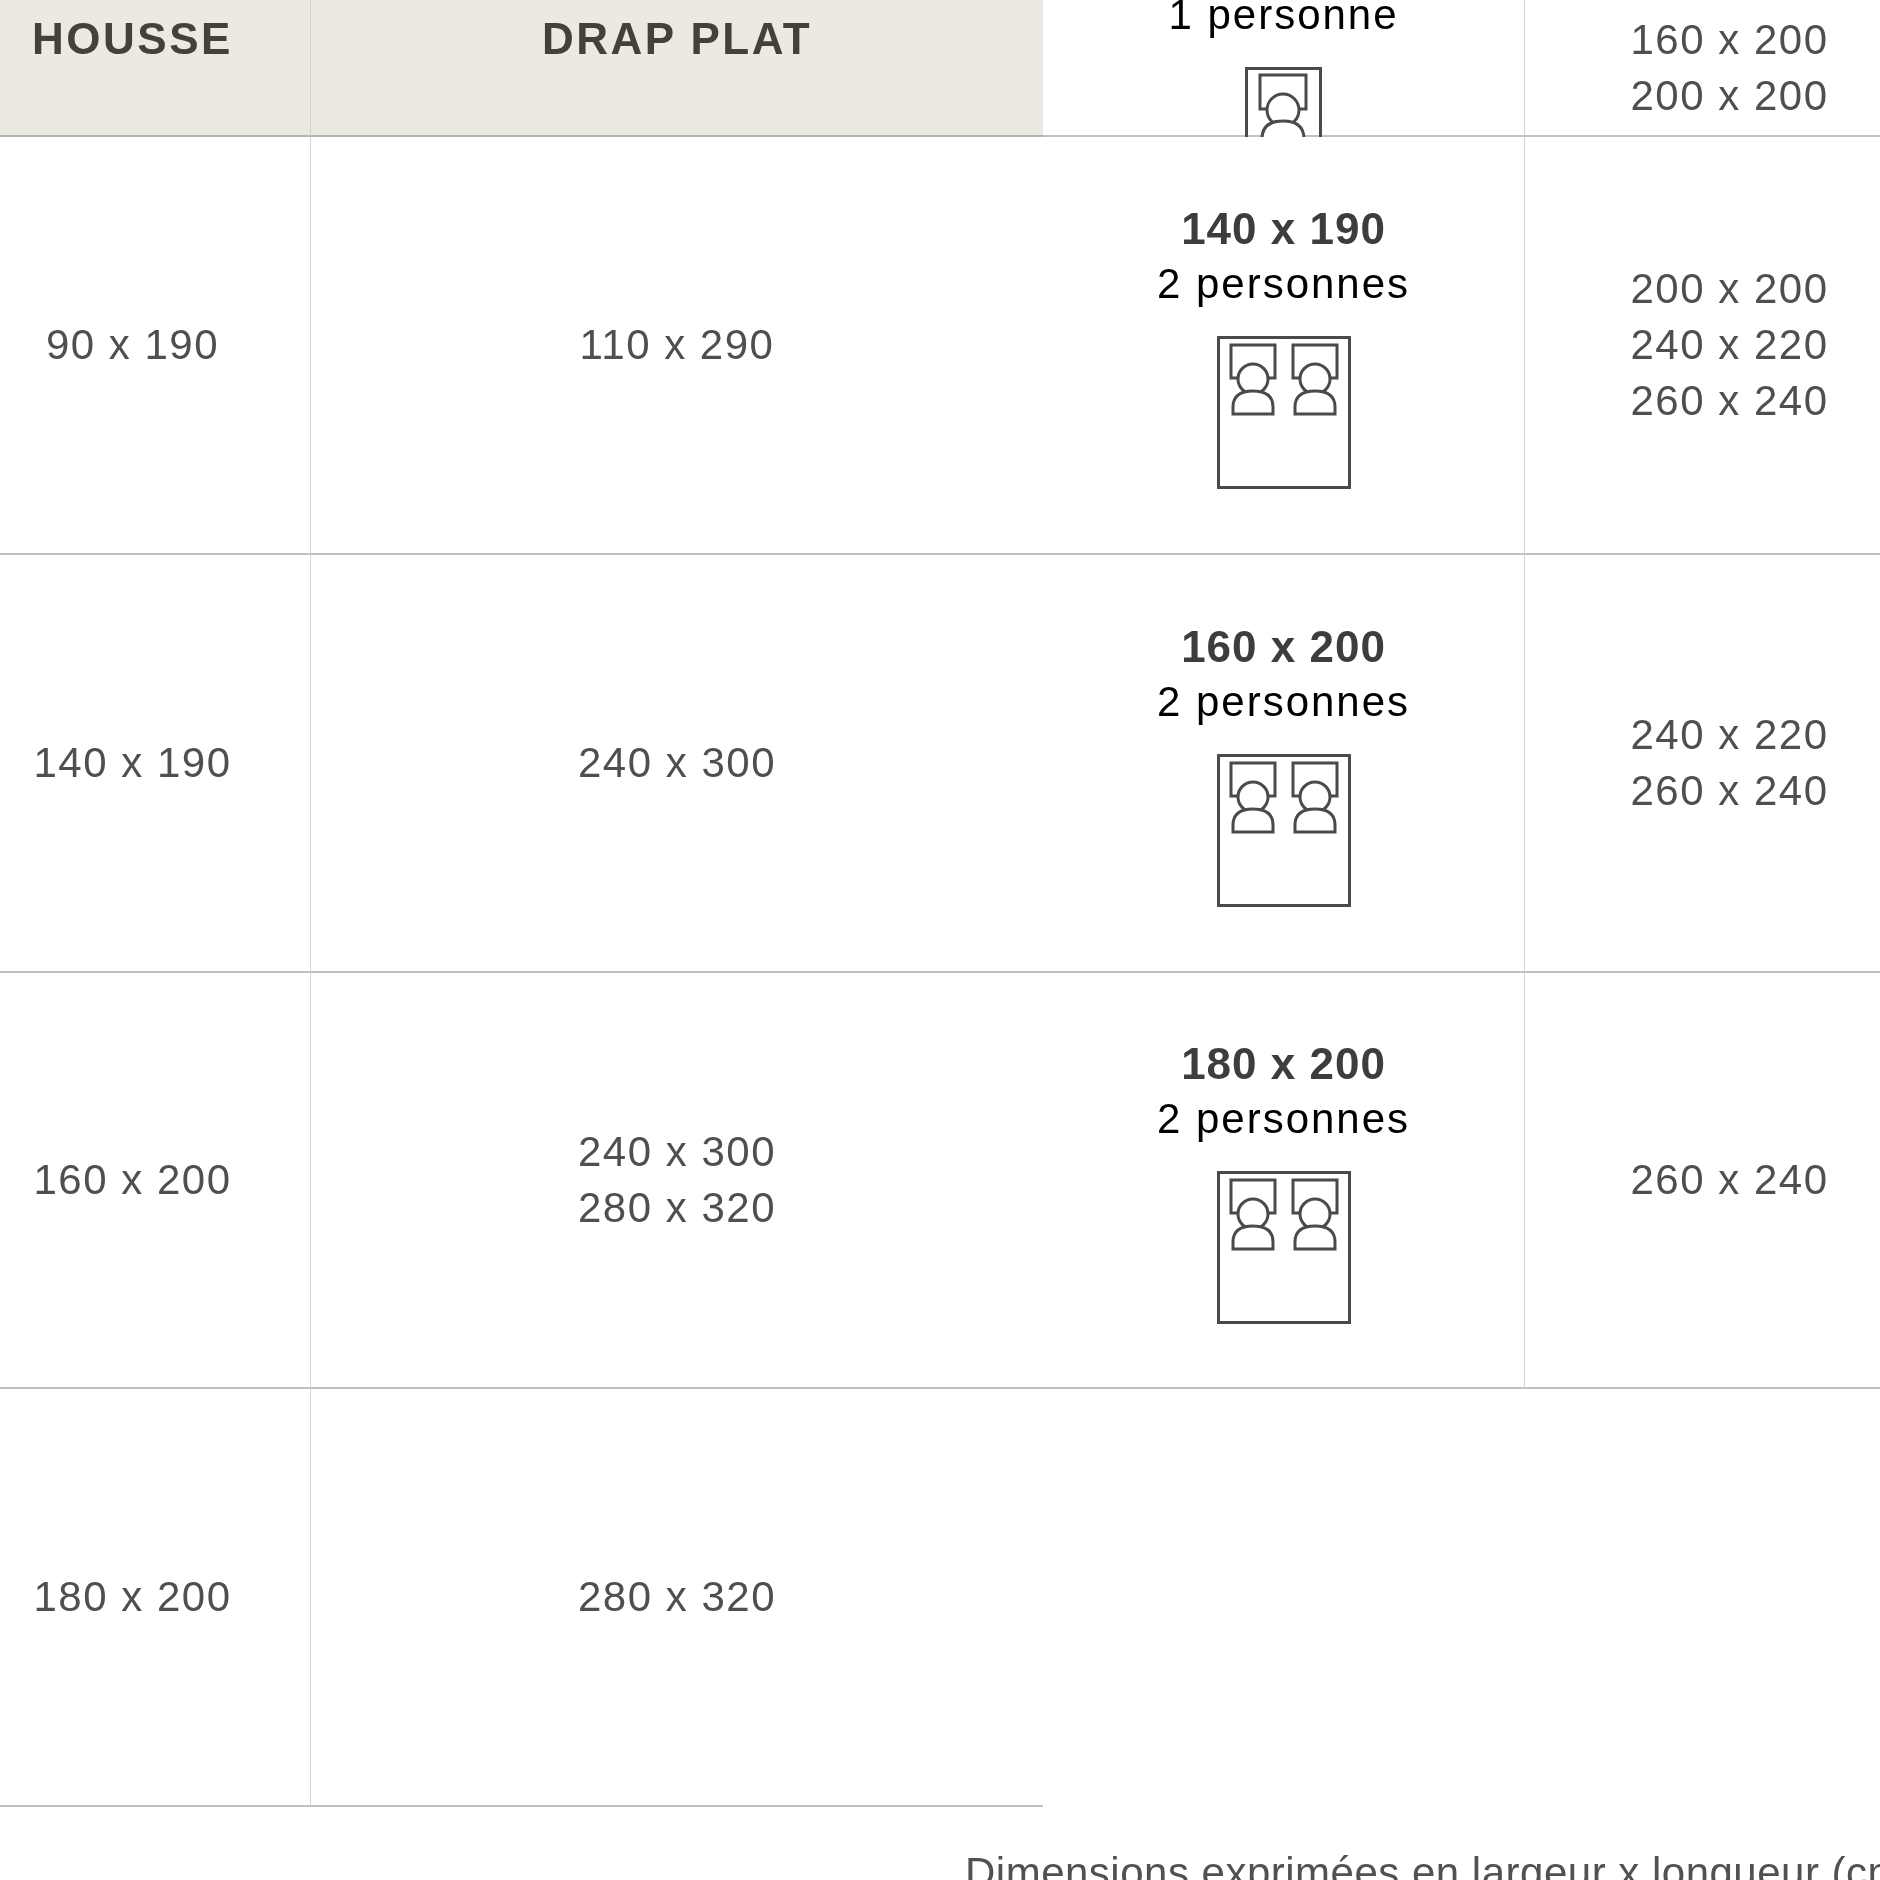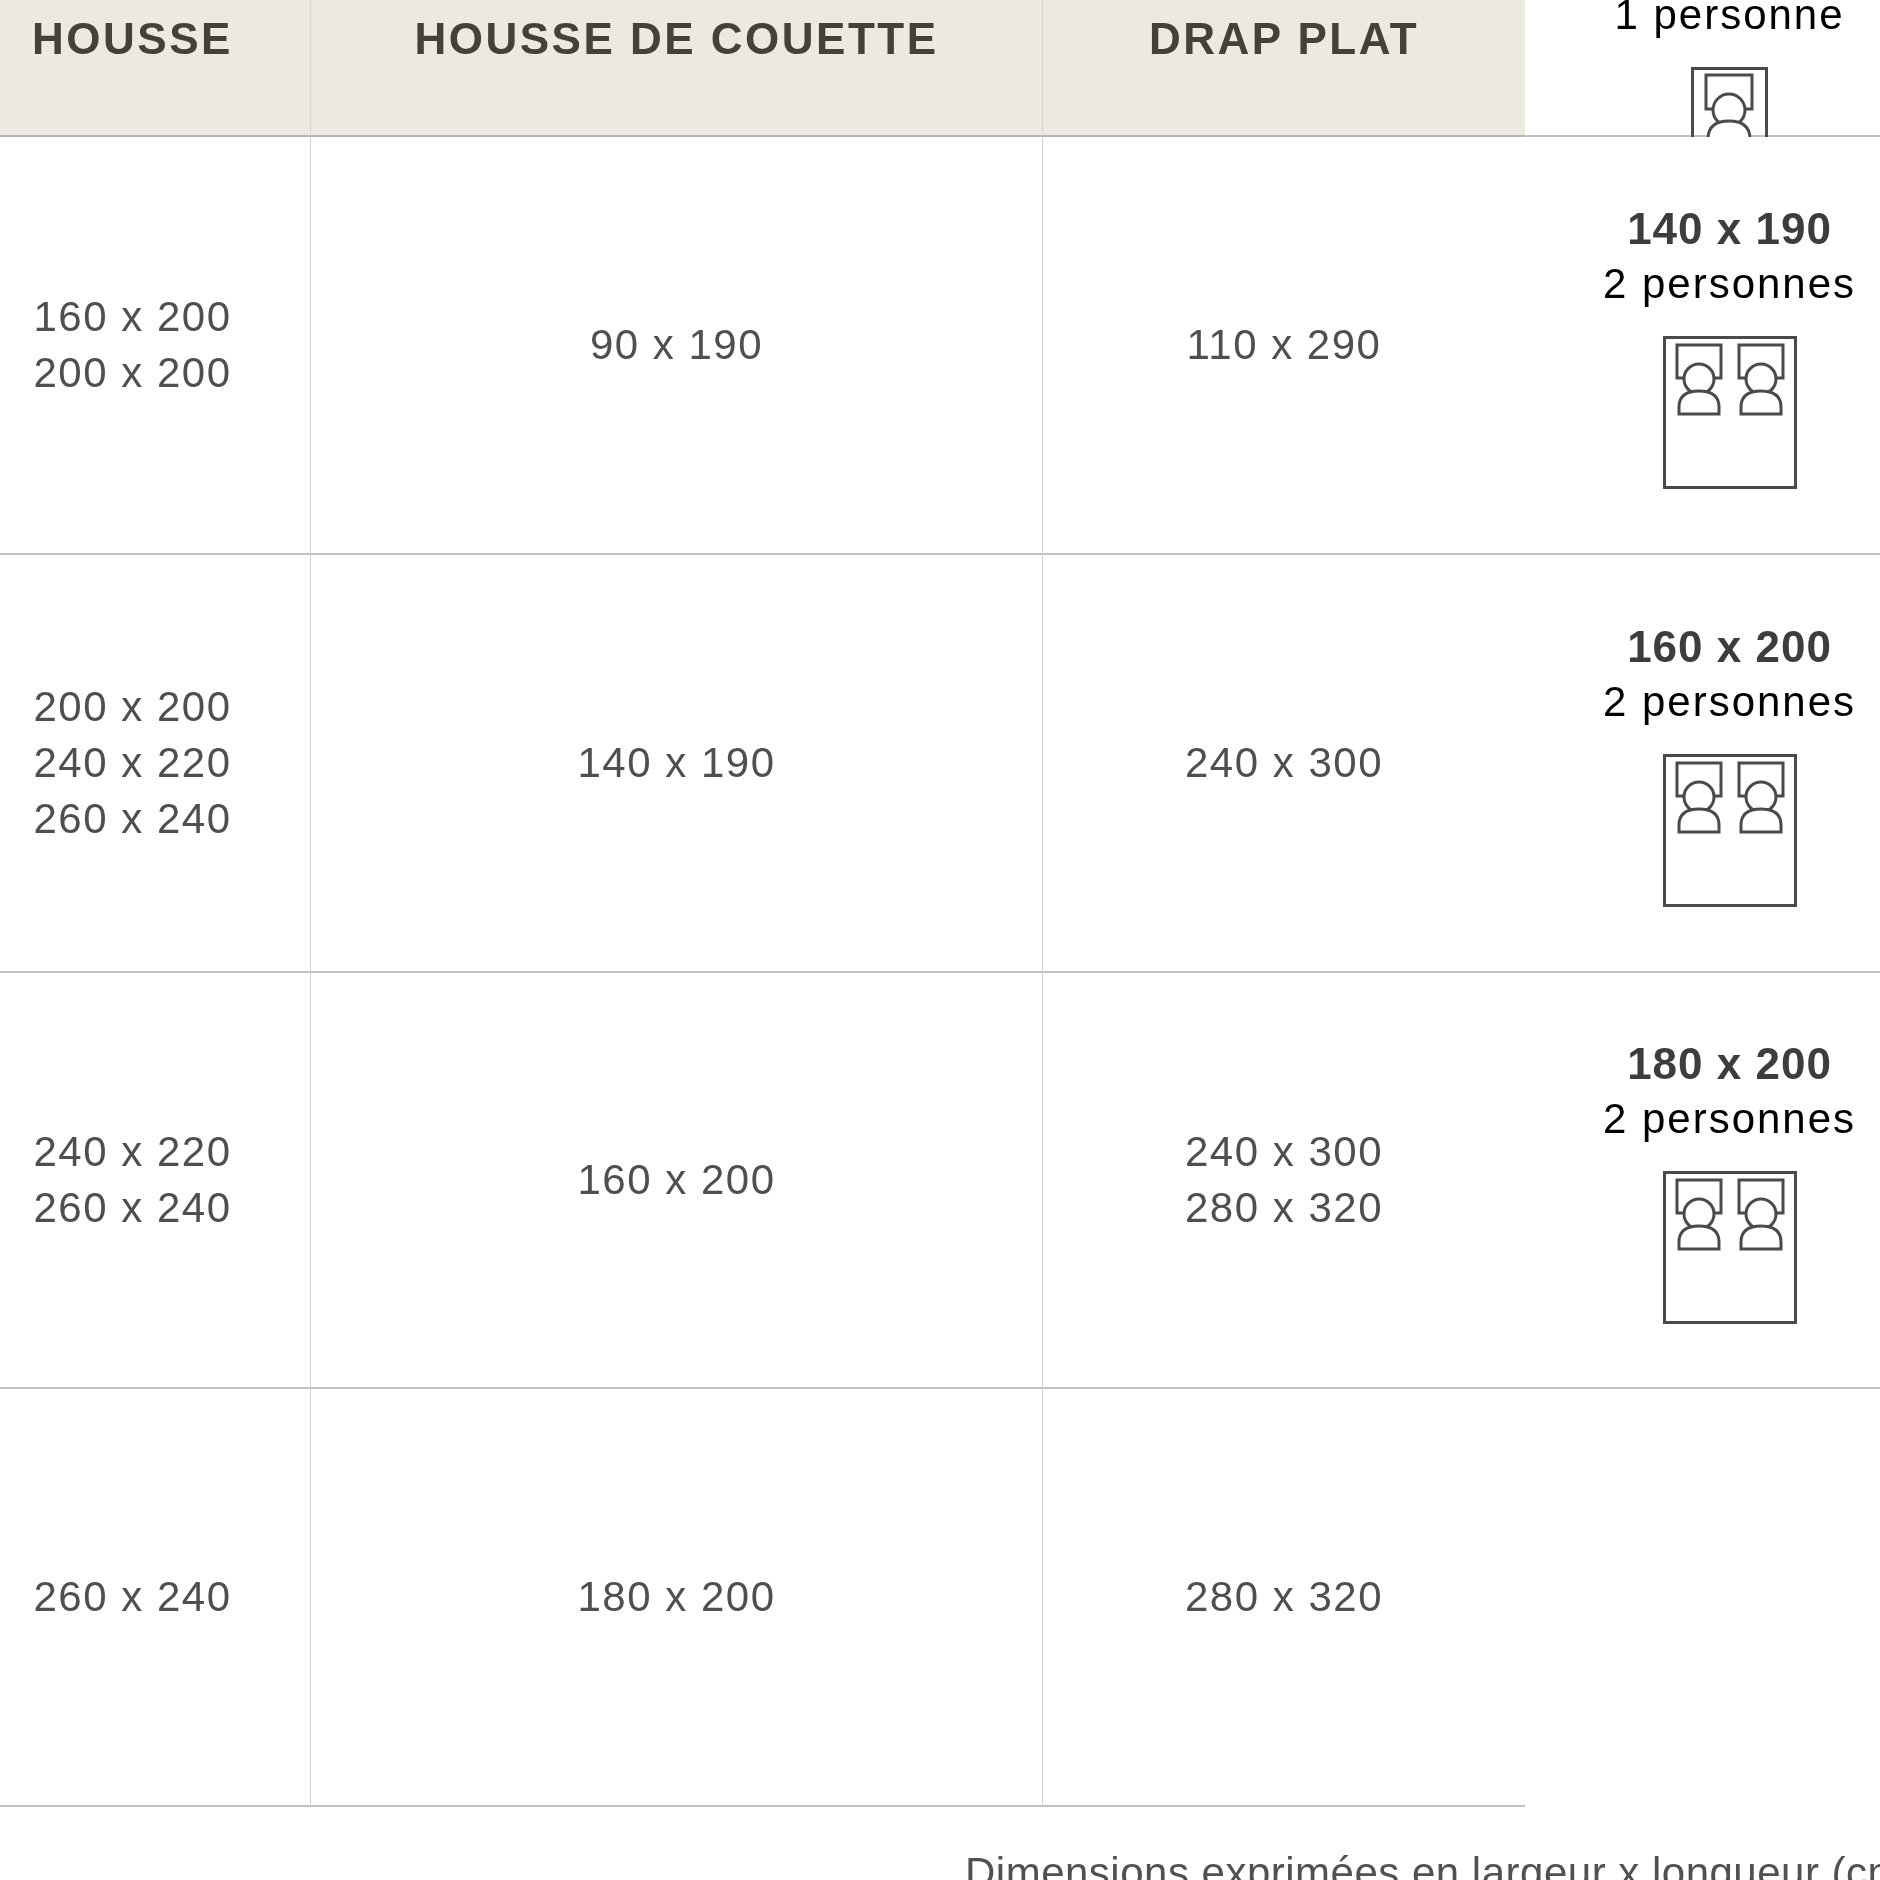--- a/index.html
+++ b/index.html
@@ -61,23 +61,20 @@
     white-space:nowrap;
   }
 </style>
 </head>
 <body>
 
 <div class="grid">
 
   <div class="cell th vline">
     <span>HOUSSE</span>
-  </div>
-  <div class="cell th vline">
-    <span>HOUSSE DE COUETTE</span>
   </div>
   <div class="cell th">
     <span>DRAP PLAT</span>
   </div>
 
   <div class="cell vline mat-cell">
     <div class="size-label">90 x 190</div>
     <div class="persons-label">1 personne</div>
     <span class="bed-icon">
       <svg width="77" height="136" viewBox="0 0 77 136">

